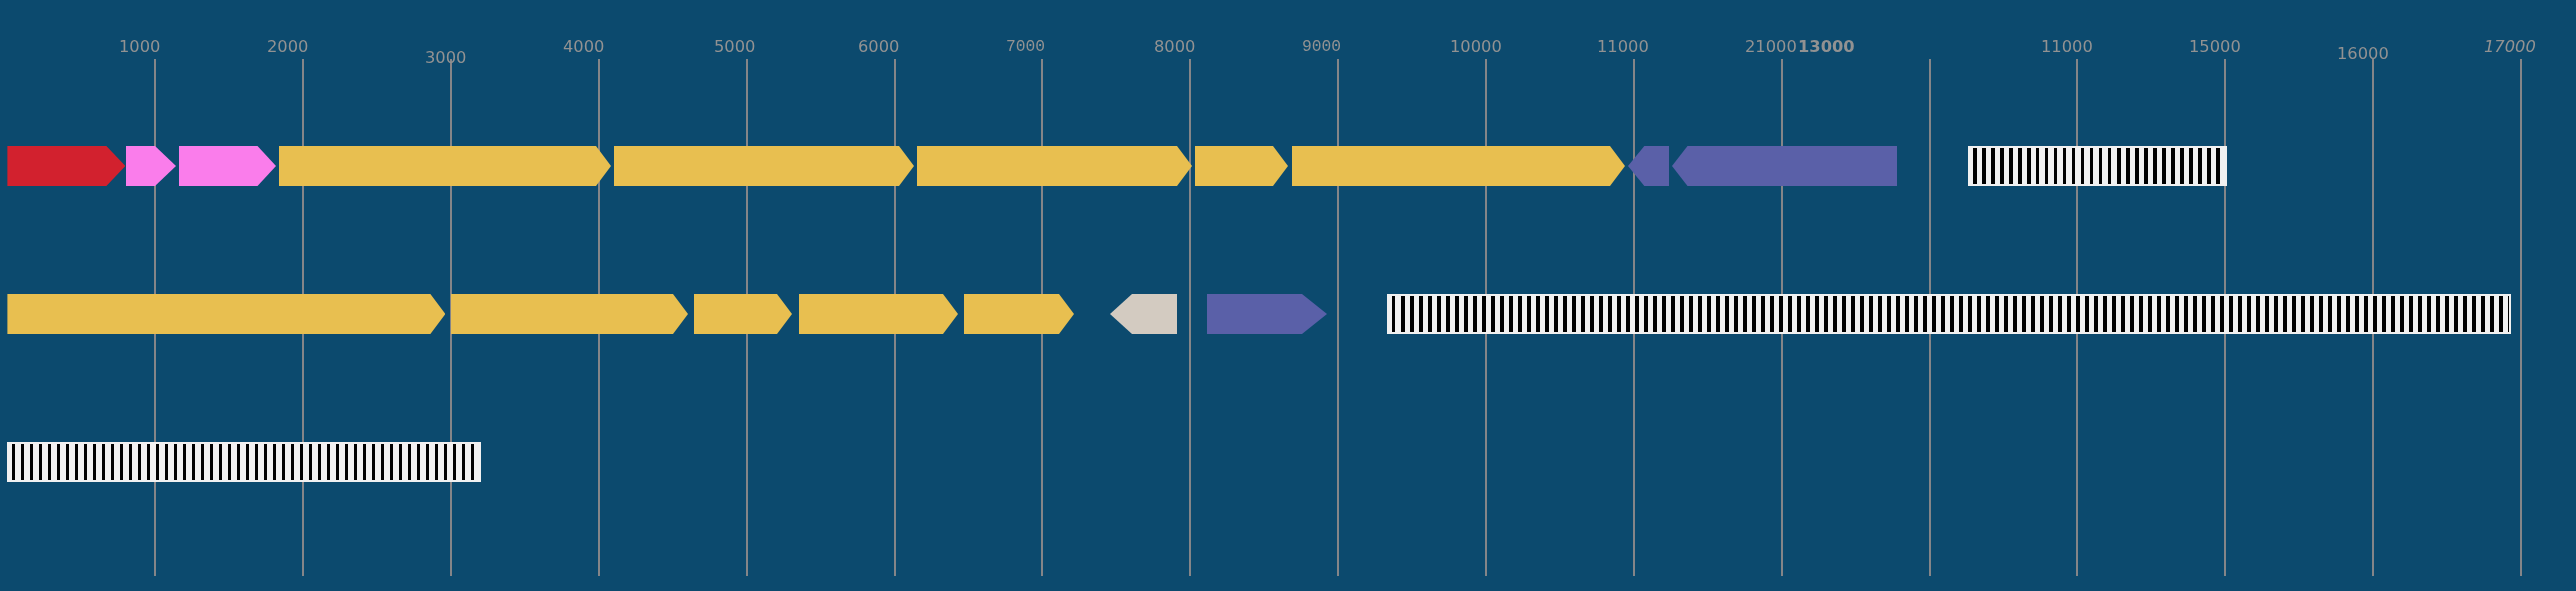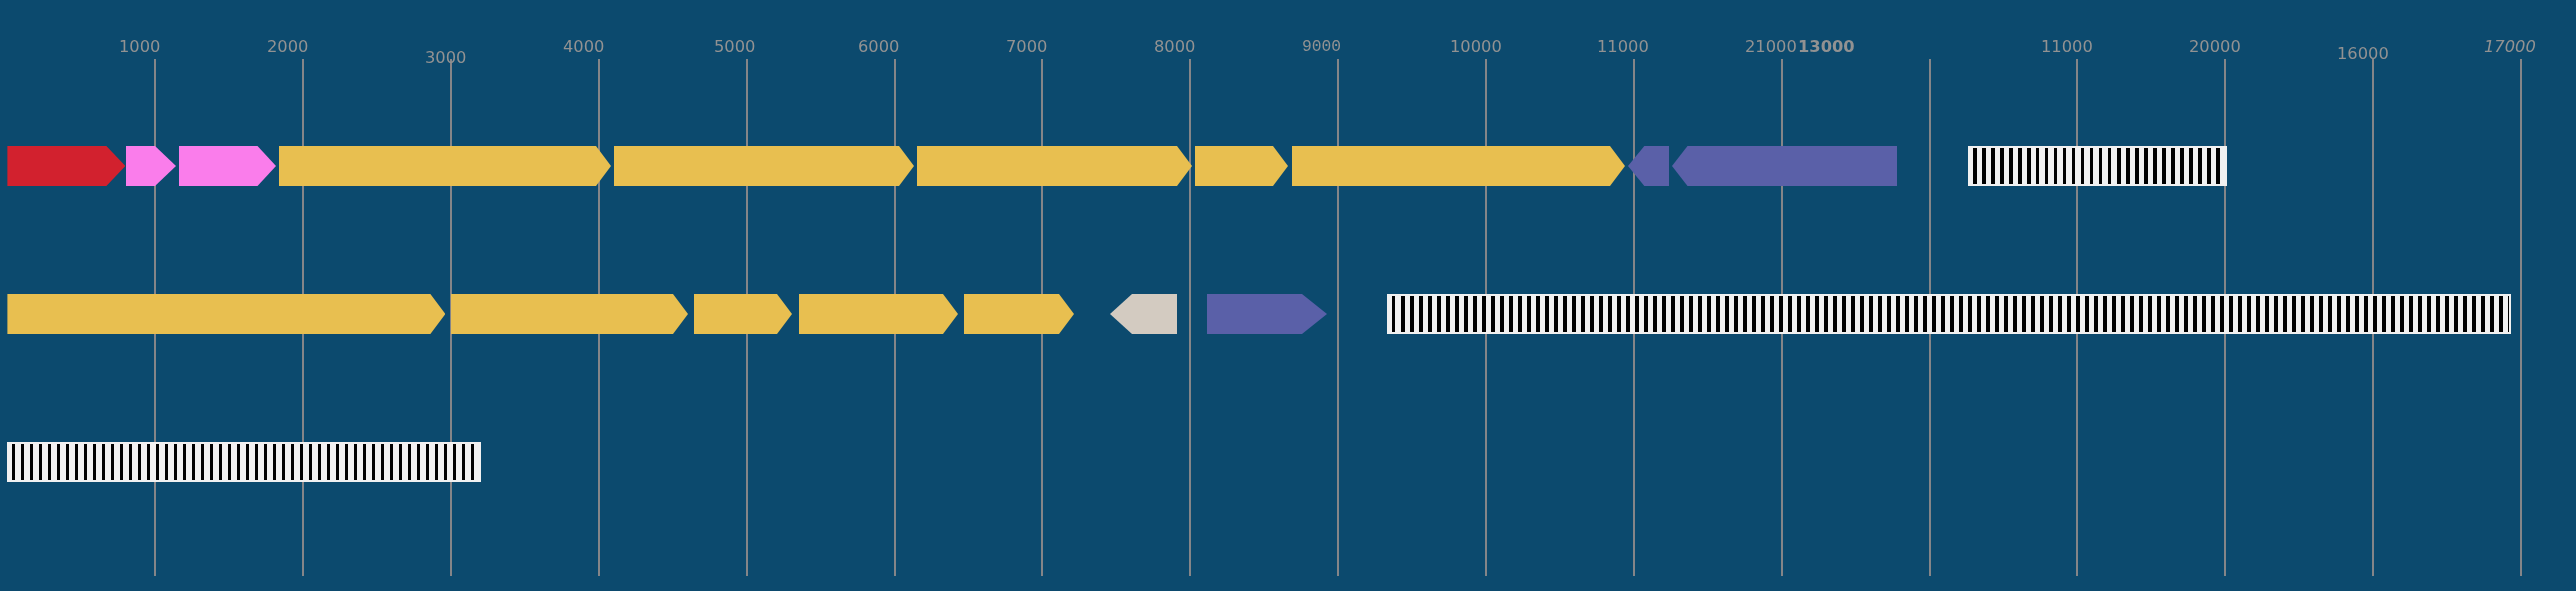--- a/index.html
+++ b/index.html
@@ -19,37 +19,37 @@
     <div class="tick-label" style="left: 267px; top: 39px;">2000</div>
     <div class="gridline" style="left: 450px; top: 59px; height: 517px;"></div>
     <div class="tick-label" style="left: 415px; top: 50px; margin-left: 10px;">3000</div>
     <div class="gridline" style="left: 598px; top: 59px; height: 517px;"></div>
     <div class="tick-label" style="left: 563px; top: 39px;">4000</div>
     <div class="gridline" style="left: 746px; top: 59px; height: 517px;"></div>
     <div class="tick-label" style="left: 714px; top: 39px;">5000</div>
     <div class="gridline" style="left: 894px; top: 59px; height: 517px;"></div>
     <div class="tick-label" style="left: 858px; top: 39px;">6000</div>
     <div class="gridline" style="left: 1041px; top: 59px; height: 517px;"></div>
-    <div class="tick-label" style="left: 1006px; top: 39px;">7000</div>
+    <div class="tick-label" style="left: 1006px; top: 39px; font-family: Liberation Mono, monospace;">7000</div>
     <div class="gridline" style="left: 1189px; top: 59px; height: 517px;"></div>
     <div class="tick-label" style="left: 1154px; top: 39px;">8000</div>
     <div class="gridline" style="left: 1337px; top: 59px; height: 517px;"></div>
     <div class="tick-label" style="left: 1302px; top: 39px; font-family: Liberation Mono, monospace;">9000</div>
     <div class="gridline" style="left: 1485px; top: 59px; height: 517px;"></div>
     <div class="tick-label" style="left: 1450px; top: 39px;">10000</div>
     <div class="gridline" style="left: 1633px; top: 59px; height: 517px;"></div>
     <div class="tick-label" style="left: 1597px; top: 39px;">11000</div>
     <div class="gridline" style="left: 1781px; top: 59px; height: 517px;"></div>
     <div class="tick-label" style="left: 1745px; top: 39px;">21000</div>
     <div class="gridline" style="left: 1929px; top: 59px; height: 517px;"></div>
     <div class="tick-label" style="left: 1798px; top: 39px; font-weight: bold;">13000</div>
     <div class="gridline" style="left: 2076px; top: 59px; height: 517px;"></div>
     <div class="tick-label" style="left: 2041px; top: 39px;">11000</div>
     <div class="gridline" style="left: 2224px; top: 59px; height: 517px;"></div>
-    <div class="tick-label" style="left: 2189px; top: 39px;">20000</div>
+    <div class="tick-label" style="left: 2189px; top: 39px;">15000</div>
     <div class="gridline" style="left: 2372px; top: 59px; height: 517px;"></div>
     <div class="tick-label" style="left: 2337px; top: 46px;">16000</div>
     <div class="gridline" style="left: 2520px; top: 59px; height: 517px;"></div>
     <div class="tick-label" style="left: 2484px; top: 39px; font-style: italic;">17000</div>
     <div class="feature" style="left: 7.4px; width: 118px; top: 146px; height: 40px; background: rgb(210, 33, 46); clip-path: polygon(0px 0px, calc(100% - 19px) 0px, 100% 50%, calc(100% - 19px) 100%, 0px 100%);"></div>
     <div class="feature" style="left: 126px; width: 50px; top: 146px; height: 40px; background: rgb(250, 125, 235); clip-path: polygon(0px 0px, calc(100% - 21px) 0px, 100% 50%, calc(100% - 21px) 100%, 0px 100%);"></div>
     <div class="feature" style="left: 179px; width: 97px; top: 146px; height: 40px; background: rgb(250, 125, 235); clip-path: polygon(0px 0px, calc(100% - 18.5px) 0px, 100% 50%, calc(100% - 18.5px) 100%, 0px 100%);"></div>
     <div class="feature" style="left: 279px; width: 332px; top: 146px; height: 40px; background: rgb(232, 191, 80); clip-path: polygon(0px 0px, calc(100% - 15px) 0px, 100% 50%, calc(100% - 15px) 100%, 0px 100%);"></div>
     <div class="feature" style="left: 614px; width: 300px; top: 146px; height: 40px; background: rgb(232, 191, 80); clip-path: polygon(0px 0px, calc(100% - 15px) 0px, 100% 50%, calc(100% - 15px) 100%, 0px 100%);"></div>
     <div class="feature" style="left: 917px; width: 275px; top: 146px; height: 40px; background: rgb(232, 191, 80); clip-path: polygon(0px 0px, calc(100% - 15px) 0px, 100% 50%, calc(100% - 15px) 100%, 0px 100%);"></div>

